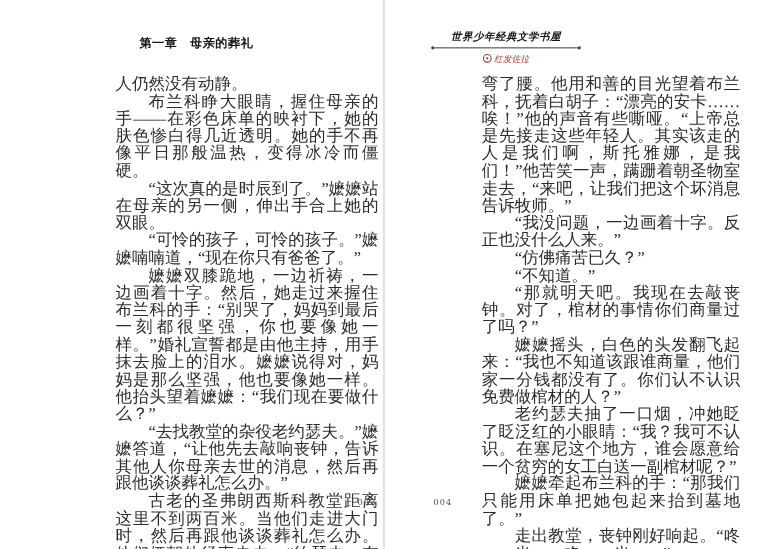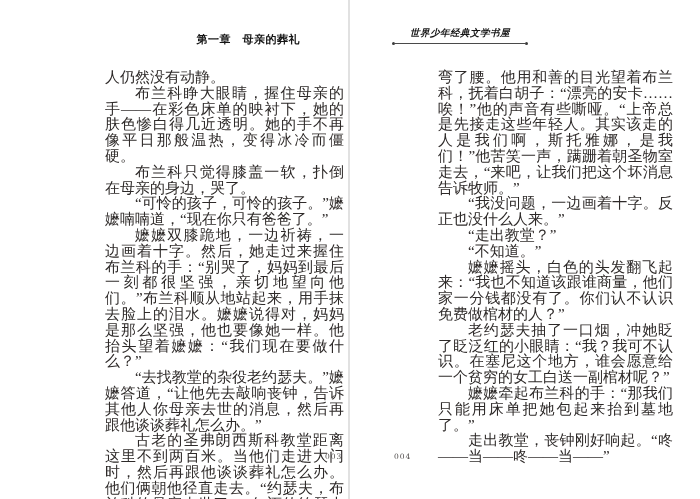--- a/index.html
+++ b/index.html
@@ -24,21 +24,21 @@
     position: absolute;
     top: 0; height: 499px;
   }
   .page-left  { left: 57px;  width: 287px; }
   .page-right { left: 390px; width: 283px; }
 
   
   .chapter-head {
     position: absolute;
     top: 32px; left: 0; right: 0;
-    text-align: right;
+    text-align: center;
     padding-right: 44px;
     font-family: "DejaVu Sans", "Liberation Sans", sans-serif;
     font-weight: bold;
     font-size: 11px;
     letter-spacing: 0.5px;
     color: #151515;
     white-space: nowrap;
   }
 
   
@@ -128,45 +128,49 @@
 <div class="spread">
 
   <div class="gutter"></div>
 
   <div class="page page-left">
     <div class="chapter-head">第一章　母亲的葬礼</div>
 
     <div class="page-body">
         <p class="para">人仍然没有动静。</p>
         <p class="para ind">布兰科睁大眼睛，握住母亲的手——在彩色床单的映衬下，她的肤色惨白得几近透明。她的手不再像平日那般温热，变得冰冷而僵硬。</p>
-        <p class="para ind">布兰科只觉得膝盖一软，扑倒在母亲的身边，哭了。</p>
+        <p class="para ind">“这次真的是时辰到了。”嬷嬷站在母亲的另一侧，伸出手合上她的双眼。</p>
         <p class="para ind">“可怜的孩子，可怜的孩子。”嬷嬷喃喃道，“现在你只有爸爸了。”</p>
-        <p class="para ind">嬷嬷双膝跪地，一边祈祷，一边画着十字。然后，她走过来握住布兰科的手：“别哭了，妈妈到最后一刻都很坚强，亲切地望向他们。”布兰科顺从地站起来，用手抹去脸上的泪水。嬷嬷说得对，妈妈是那么坚强，他也要像她一样。他抬头望着嬷嬷：“我们现在要做什么？”</p>
+        <p class="para ind">嬷嬷双膝跪地，一边祈祷，一边画着十字。然后，她走过来握住布兰科的手：“别哭了，妈妈到最后一刻都很坚强，你也要像她一样。”婚礼宣誓都是由他主持，用手抹去脸上的泪水。嬷嬷说得对，妈妈是那么坚强，他也要像她一样。他抬头望着嬷嬷：“我们现在要做什么？”</p>
         <p class="para ind">“去找教堂的杂役老约瑟夫。”嬷嬷答道，“让他先去敲响丧钟，告诉其他人你母亲去世的消息，然后再跟他谈谈葬礼怎么办。”</p>
         <p class="para ind">古老的圣弗朗西斯科教堂距离这里不到两百米。当他们走进大门时，然后再跟他谈谈葬礼怎么办。他们俩朝他径直走去。“约瑟夫，布兰科的母亲去世了。”年迈的约瑟夫已经被岁月压</p>
       </div>
 
     <div class="folio folio-left">003</div>
   </div>
 
   <div class="page page-right">
     <div class="series-head">
       <div class="series-title">世界少年经典文学书屋</div>
       <div class="series-rule">
         <span class="dot"></span>
         <span class="line"></span>
         <span class="dot"></span>
       </div>
+      <div class="series-tagline">
+        <span class="logo-ring"></span><span>红发佐拉</span>
+      </div>
     </div>
 
     <div class="page-body">
         <p class="para">弯了腰。他用和善的目光望着布兰科，抚着白胡子：“漂亮的安卡……唉！”他的声音有些嘶哑。“上帝总是先接走这些年轻人。其实该走的人是我们啊，斯托雅娜，是我们！”他苦笑一声，蹒跚着朝圣物室走去，“来吧，让我们把这个坏消息告诉牧师。”</p>
         <p class="para ind">“我没问题，一边画着十字。反正也没什么人来。”</p>
-        <p class="para ind">“走出教堂？”</p>
+        <p class="para ind">“仿佛痛苦已久？”</p>
         <p class="para ind">“不知道。”</p>
+        <p class="para ind">“那就明天吧。我现在去敲丧钟。对了，棺材的事情你们商量过了吗？”</p>
         <p class="para ind">嬷嬷摇头，白色的头发翻飞起来：“我也不知道该跟谁商量，他们家一分钱都没有了。你们认不认识免费做棺材的人？”</p>
         <p class="para ind">老约瑟夫抽了一口烟，冲她眨了眨泛红的小眼睛：“我？我可不认识。在塞尼这个地方，谁会愿意给一个贫穷的女工白送一副棺材呢？”</p>
         <p class="para ind">嬷嬷牵起布兰科的手：“那我们只能用床单把她包起来抬到墓地了。”</p>
         <p class="para ind">走出教堂，丧钟刚好响起。“咚——当——咚——当——”</p>
       </div>
 
     <div class="folio folio-right">004</div>
   </div>
 
 </div>

